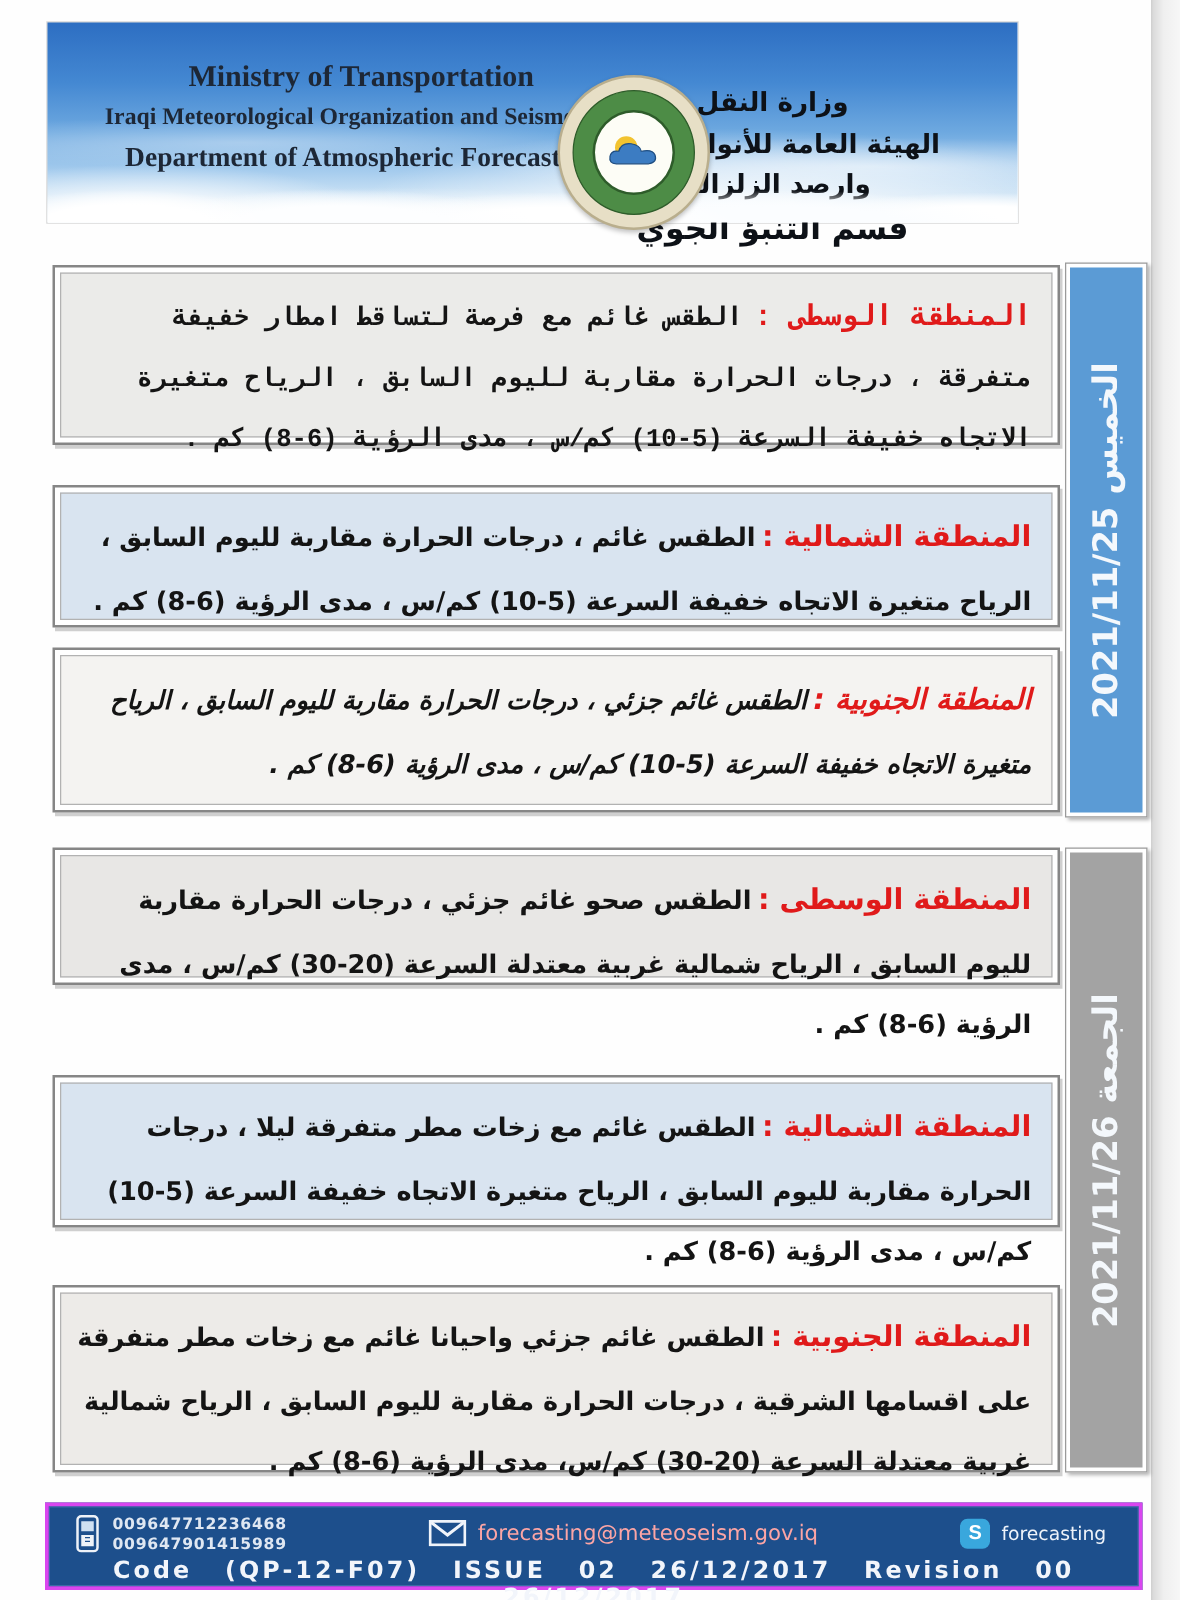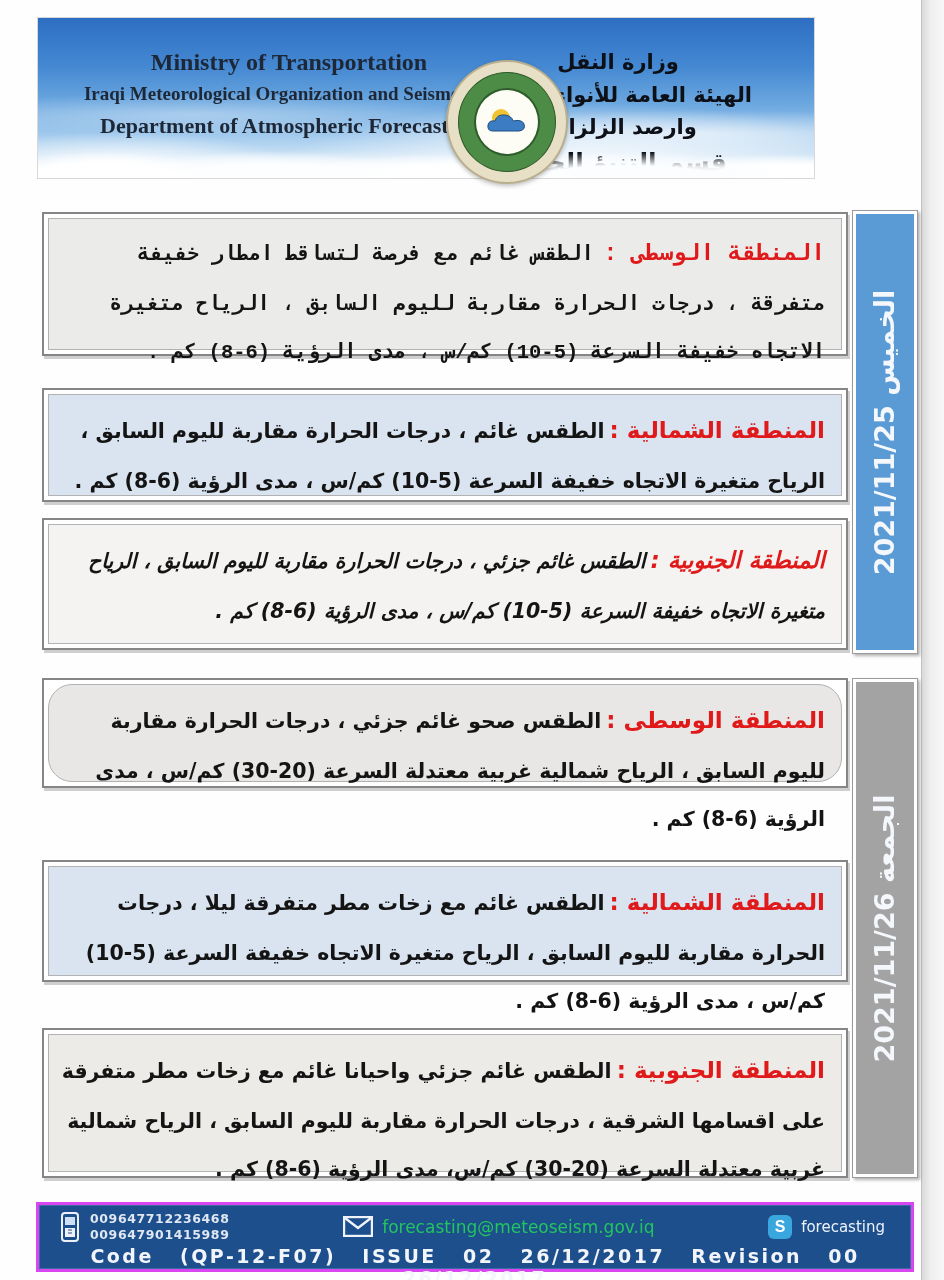--- a/index.html
+++ b/index.html
@@ -27,21 +27,21 @@
       radial-gradient(ellipse 150px 24px at 52% 100%, #fff 50%, rgba(255,255,255,0) 100%),
       radial-gradient(ellipse 180px 30px at 76% 112%, #fbfdff 55%, rgba(255,255,255,0) 100%),
       radial-gradient(ellipse 140px 24px at 96% 100%, #fff 55%, rgba(255,255,255,0) 100%);}
   .hdr-en{position:absolute;left:16px;top:26px;width:470px;text-align:center;
     font-family:"Liberation Serif",serif;font-weight:bold;color:#1d2736;line-height:1.5;}
   .hdr-en .l1{font-size:24px;}
   .hdr-en .l2{font-size:19px;}
   .hdr-en .l3{font-size:22px;}
   .hdr-ar{position:absolute;right:26px;top:28px;width:340px;text-align:center;direction:rtl;
     font-weight:bold;color:#0d1117;line-height:1.55;}
-  .hdr-ar .l1{font-size:21px;}
+  .hdr-ar .l1{font-size:21px;margin-top:20px;}
   .hdr-ar .l2{font-size:21px;}
   .hdr-ar .l3{font-size:25px;}
   
   .logo{position:absolute;left:408px;top:42px;width:118px;height:120px;border-radius:50%;
     background:#e7dfc6;border:2px solid #b9ae8d;display:flex;align-items:center;justify-content:center;
     box-shadow:0 2px 4px rgba(0,0,0,.25);z-index:3;}
   .logo-green{width:96px;height:98px;border-radius:50%;background:#4d8c46;
     border:1px solid #2e5c2a;display:flex;align-items:center;justify-content:center;}
   .logo-core{width:62px;height:64px;border-radius:50%;background:#fdfdf6;
     border:2px solid #2e5c2a;display:flex;align-items:center;justify-content:center;}
@@ -50,41 +50,41 @@
   .fbox{position:absolute;left:42px;width:806px;background:#ffffff;border:2px solid #868686;
     padding:4px;box-sizing:border-box;box-shadow:2px 3px 0 rgba(150,150,150,.45);}
   .fbox-inner{width:100%;height:100%;box-sizing:border-box;border:1px solid #b2b2b2;
     direction:rtl;text-align:right;padding:8px 16px 6px 12px;}
   .region-title{color:#e01a1a;font-weight:bold;font-size:23px;}
   .region-text{color:#141414;font-weight:bold;font-size:20.5px;}
   .fbox p{margin:0;line-height:2.35;}
   .fill-gray1 .fbox-inner{background:#ebebe9;font-family:Liberation Mono, monospace;}
   .fill-blue  .fbox-inner{background:#d9e4f0;}
   .fill-gray2 .fbox-inner{background:#f4f3f1;}
-  .fill-gray3 .fbox-inner{background:#e8e7e5;border-radius:24px;}
+  .fill-gray3 .fbox-inner{background:#e8e7e5;}
   .fill-gray4 .fbox-inner{background:#edebe8;}
 
   
   .daybar{position:absolute;left:852px;width:66px;background:#fff;border:1px solid #9a9a9a;
     padding:3px;box-sizing:border-box;box-shadow:2px 2px 3px rgba(0,0,0,.3);}
   .daybar-fill{width:100%;height:100%;display:flex;align-items:center;justify-content:center;}
   .bar-blue .daybar-fill{background:#5b9bd5;}
   .bar-gray .daybar-fill{background:#a3a3a3;}
   .daybar-text{transform:rotate(-90deg);white-space:nowrap;direction:rtl;
     color:#f4f8fc;font-weight:bold;font-size:27px;letter-spacing:1px;}
 
   
   .footer{position:absolute;left:36px;top:1202px;width:878px;height:70px;box-sizing:border-box;
     background:#1d4f8c;border:3px solid #d946ef;box-shadow:inset 0 0 0 1px #3a6ca5;color:#e9eef6;}
   .footer-top{display:flex;align-items:center;justify-content:space-between;
     padding:6px 26px 0 20px;}
   .grp{display:flex;align-items:center;gap:9px;}
   .phones{display:flex;flex-direction:column;line-height:1.25;font-size:12.5px;
     letter-spacing:.6px;font-weight:bold;color:#dfe7f2;}
-  .email-text{font-size:17px;color:#22c55e;}
+  .email-text{font-size:17px;color:#fca5a5;}
   .skype-badge{width:24px;height:24px;border-radius:6px;background:#39a7dd;color:#fff;
     display:flex;align-items:center;justify-content:center;font-weight:bold;font-size:16px;
     font-family:"Liberation Sans",sans-serif;}
   .skype-text{font-size:15px;color:#eef3fa;}
   .footer-code{text-align:center;font-weight:bold;font-size:19px;color:#f2f5fb;
     letter-spacing:2.5px;word-spacing:17px;padding-top:3px;
     font-family:"DejaVu Sans",sans-serif;}
 </style>
 </head>
 <body>

